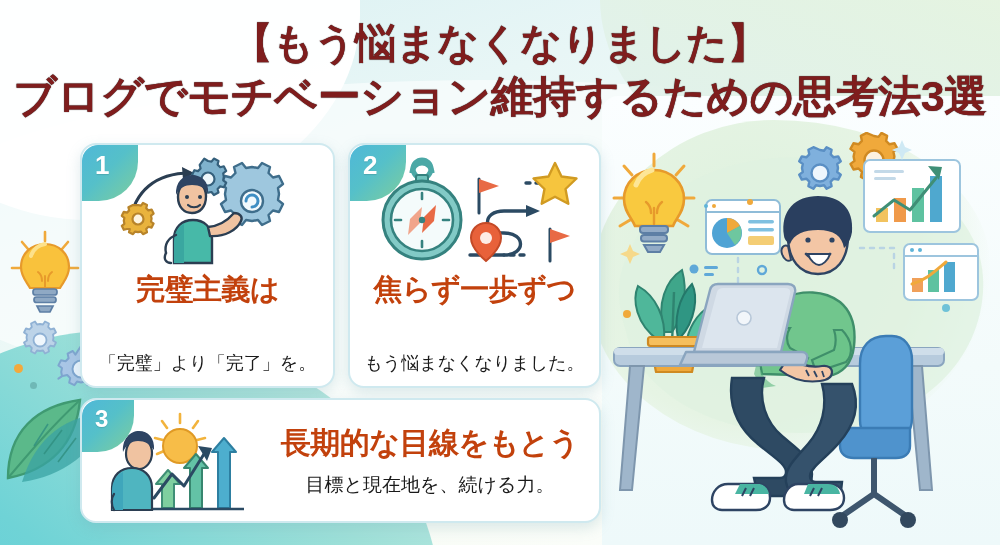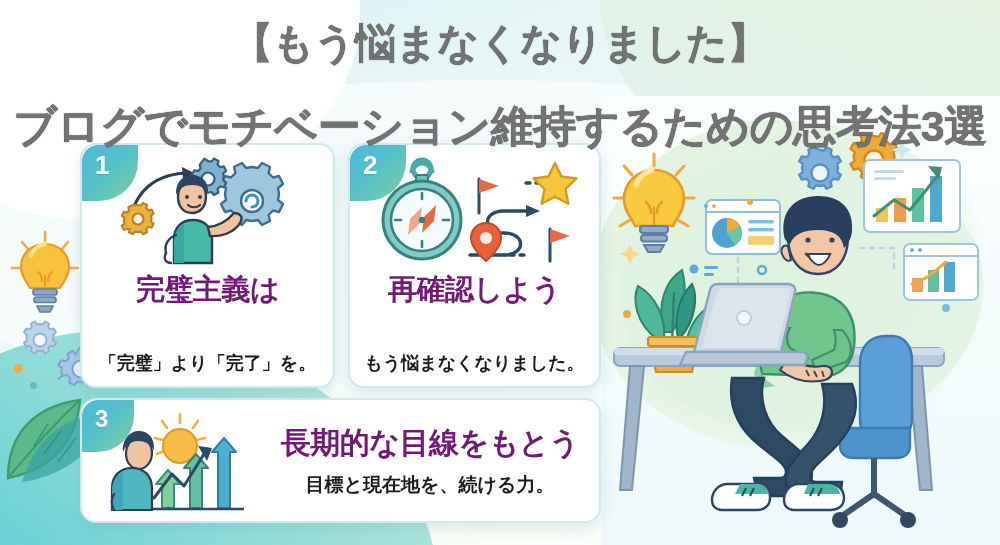--- a/index.html
+++ b/index.html
@@ -81,32 +81,31 @@
     right:0; top:96px;
     width:398px; height:449px;
     background:linear-gradient(180deg,#fbfeff 0%, #f3fbfb 60%, #eef9fa 100%);
     border-radius:16px 0 0 0;
   }
 
   
   .heading {
     position:absolute; left:0; top:18px; width:1000px;
     text-align:center; z-index:30;
-    color:#737373;
+    color:#7f1d1d;
     font-weight:bold;
     letter-spacing:-0.5px;
   }
   .heading .line1 {
     font-size:41px; line-height:50px;
     text-shadow:0 0 1px #101010;
   }
   .heading .line2 {
     font-size:43px; line-height:56px;
     text-shadow:0 0 1px #101010;
-    margin-top:30px;
   }
 
   
   .card {
     position:absolute;
     background:#ffffff;
     border:2px solid #cfe9ef;
     border-radius:16px;
     box-shadow:0 5px 14px rgba(110,160,175,.22);
     overflow:hidden;
@@ -131,33 +130,33 @@
   #card3 .badge { width:52px; height:52px; font-size:24px; }
 
   .card-illo { position:absolute; }
   #card1 .card-illo { left:30px; top:12px; width:200px; height:108px; }
   #card2 .card-illo { left:24px; top:12px; width:205px; height:112px; }
   #card3 .card-illo { left:28px; top:6px;  width:150px; height:112px; }
 
   .card-title {
     position:absolute; left:0; width:100%;
     text-align:center;
-    font-weight:bold; color:#701a75;
+    font-weight:bold; color:#c2410c;
     letter-spacing:-0.5px;
     line-height:1.12;
   }
   #card1 .card-title { top:128px; font-size:29px; }
   #card2 .card-title { top:128px; font-size:29px; }
   #card3 .card-title {
     top:26px; left:175px; width:346px; font-size:30px;
   }
   .card-sub {
     position:absolute; left:0; width:100%;
     text-align:center;
-    font-weight:bold; color:#1a1a1a;
+    font-weight:normal; color:#1a1a1a;
   }
   #card1 .card-sub { top:206px; font-size:18px; }
   #card2 .card-sub { top:206px; font-size:18px; }
   #card3 .card-sub { top:72px; left:175px; width:346px; font-size:19px; }
 
   
   .deco { position:absolute; z-index:10; }
   #deco-bulb-left { left:6px; top:228px; width:78px; height:104px; }
   #deco-leaf-left { left:-4px; top:370px; width:120px; height:120px; }
 
@@ -303,21 +302,21 @@
         <line x1="176" y1="72" x2="176" y2="104"></line>
       </g>
       <path d="M105 22l20 7-20 7z" fill="#e86a45"></path>
       <path d="M176 72l20 7-20 7z" fill="#e86a45"></path>
 
       <path d="M112 66c-9 0-15 7-15 15 0 11 15 23 15 23s15-12 15-23c0-8-6-15-15-15z" fill="#e8613a" stroke="#c44a27" stroke-width="2"></path>
       <circle cx="112" cy="81" r="6" fill="#fdece6"></circle>
     </svg>
 
     <div class="card-title">
-      <div>再確認しよう</div>
+      <div>焦らず一歩ずつ</div>
     </div>
     <div class="card-sub">もう悩まなくなりました。</div>
   </div>
 
   
   <div class="card" id="card3">
     <div class="badge">3</div>
 
     <svg class="card-illo" viewBox="0 0 150 112">
 

